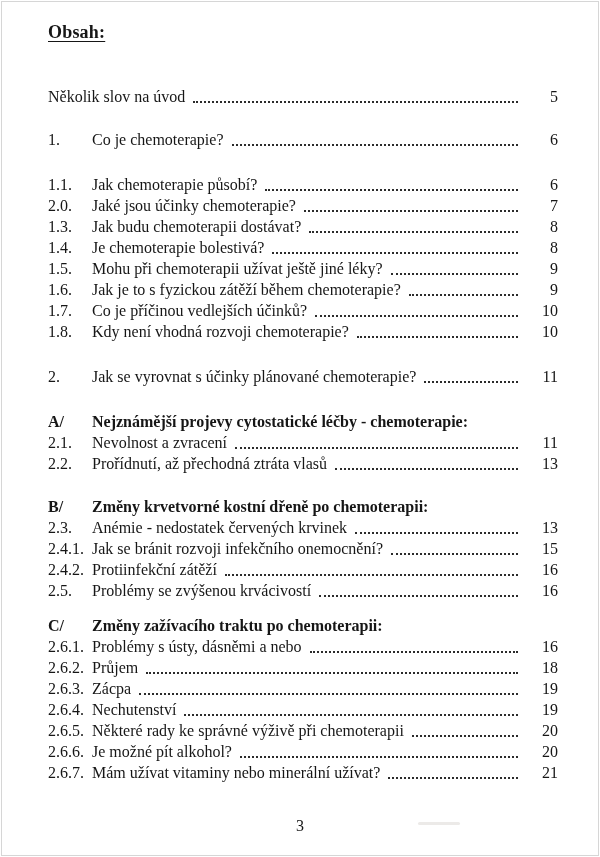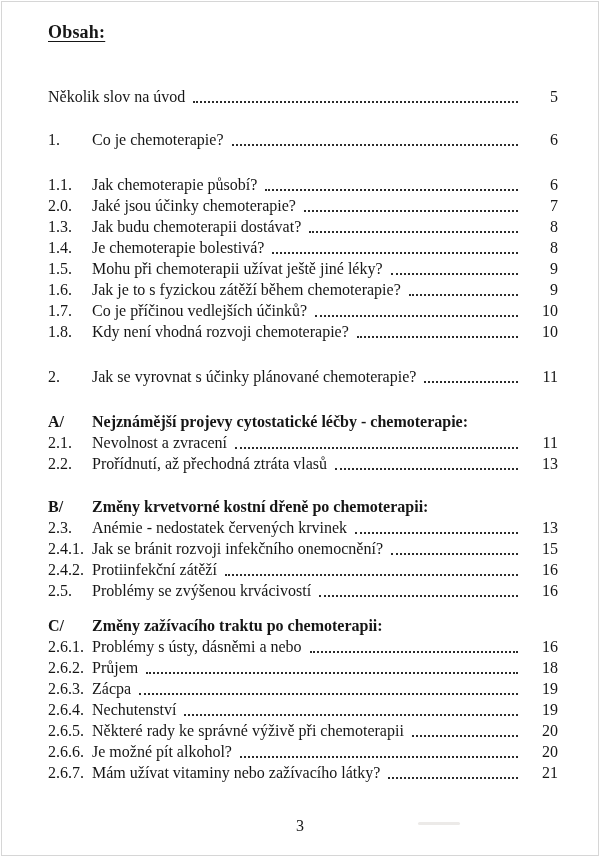--- a/index.html
+++ b/index.html
@@ -253,21 +253,21 @@
     <span class="page-col">20</span>
   </div>
           <div class="row">
     <span class="num">2.6.6.</span>
     <span class="title">Je možné pít alkohol?</span>
     <span class="dots"></span>
     <span class="page-col">20</span>
   </div>
           <div class="row">
     <span class="num">2.6.7.</span>
-    <span class="title">Mám užívat vitaminy nebo zažívacího látky?</span>
+    <span class="title">Mám užívat vitaminy nebo minerální užívat?</span>
     <span class="dots"></span>
     <span class="page-col">21</span>
   </div>
         </div>
       </div>
   </div>
 
   <div class="scan-smudge"></div>
 
   <div class="footer-page">3</div>

